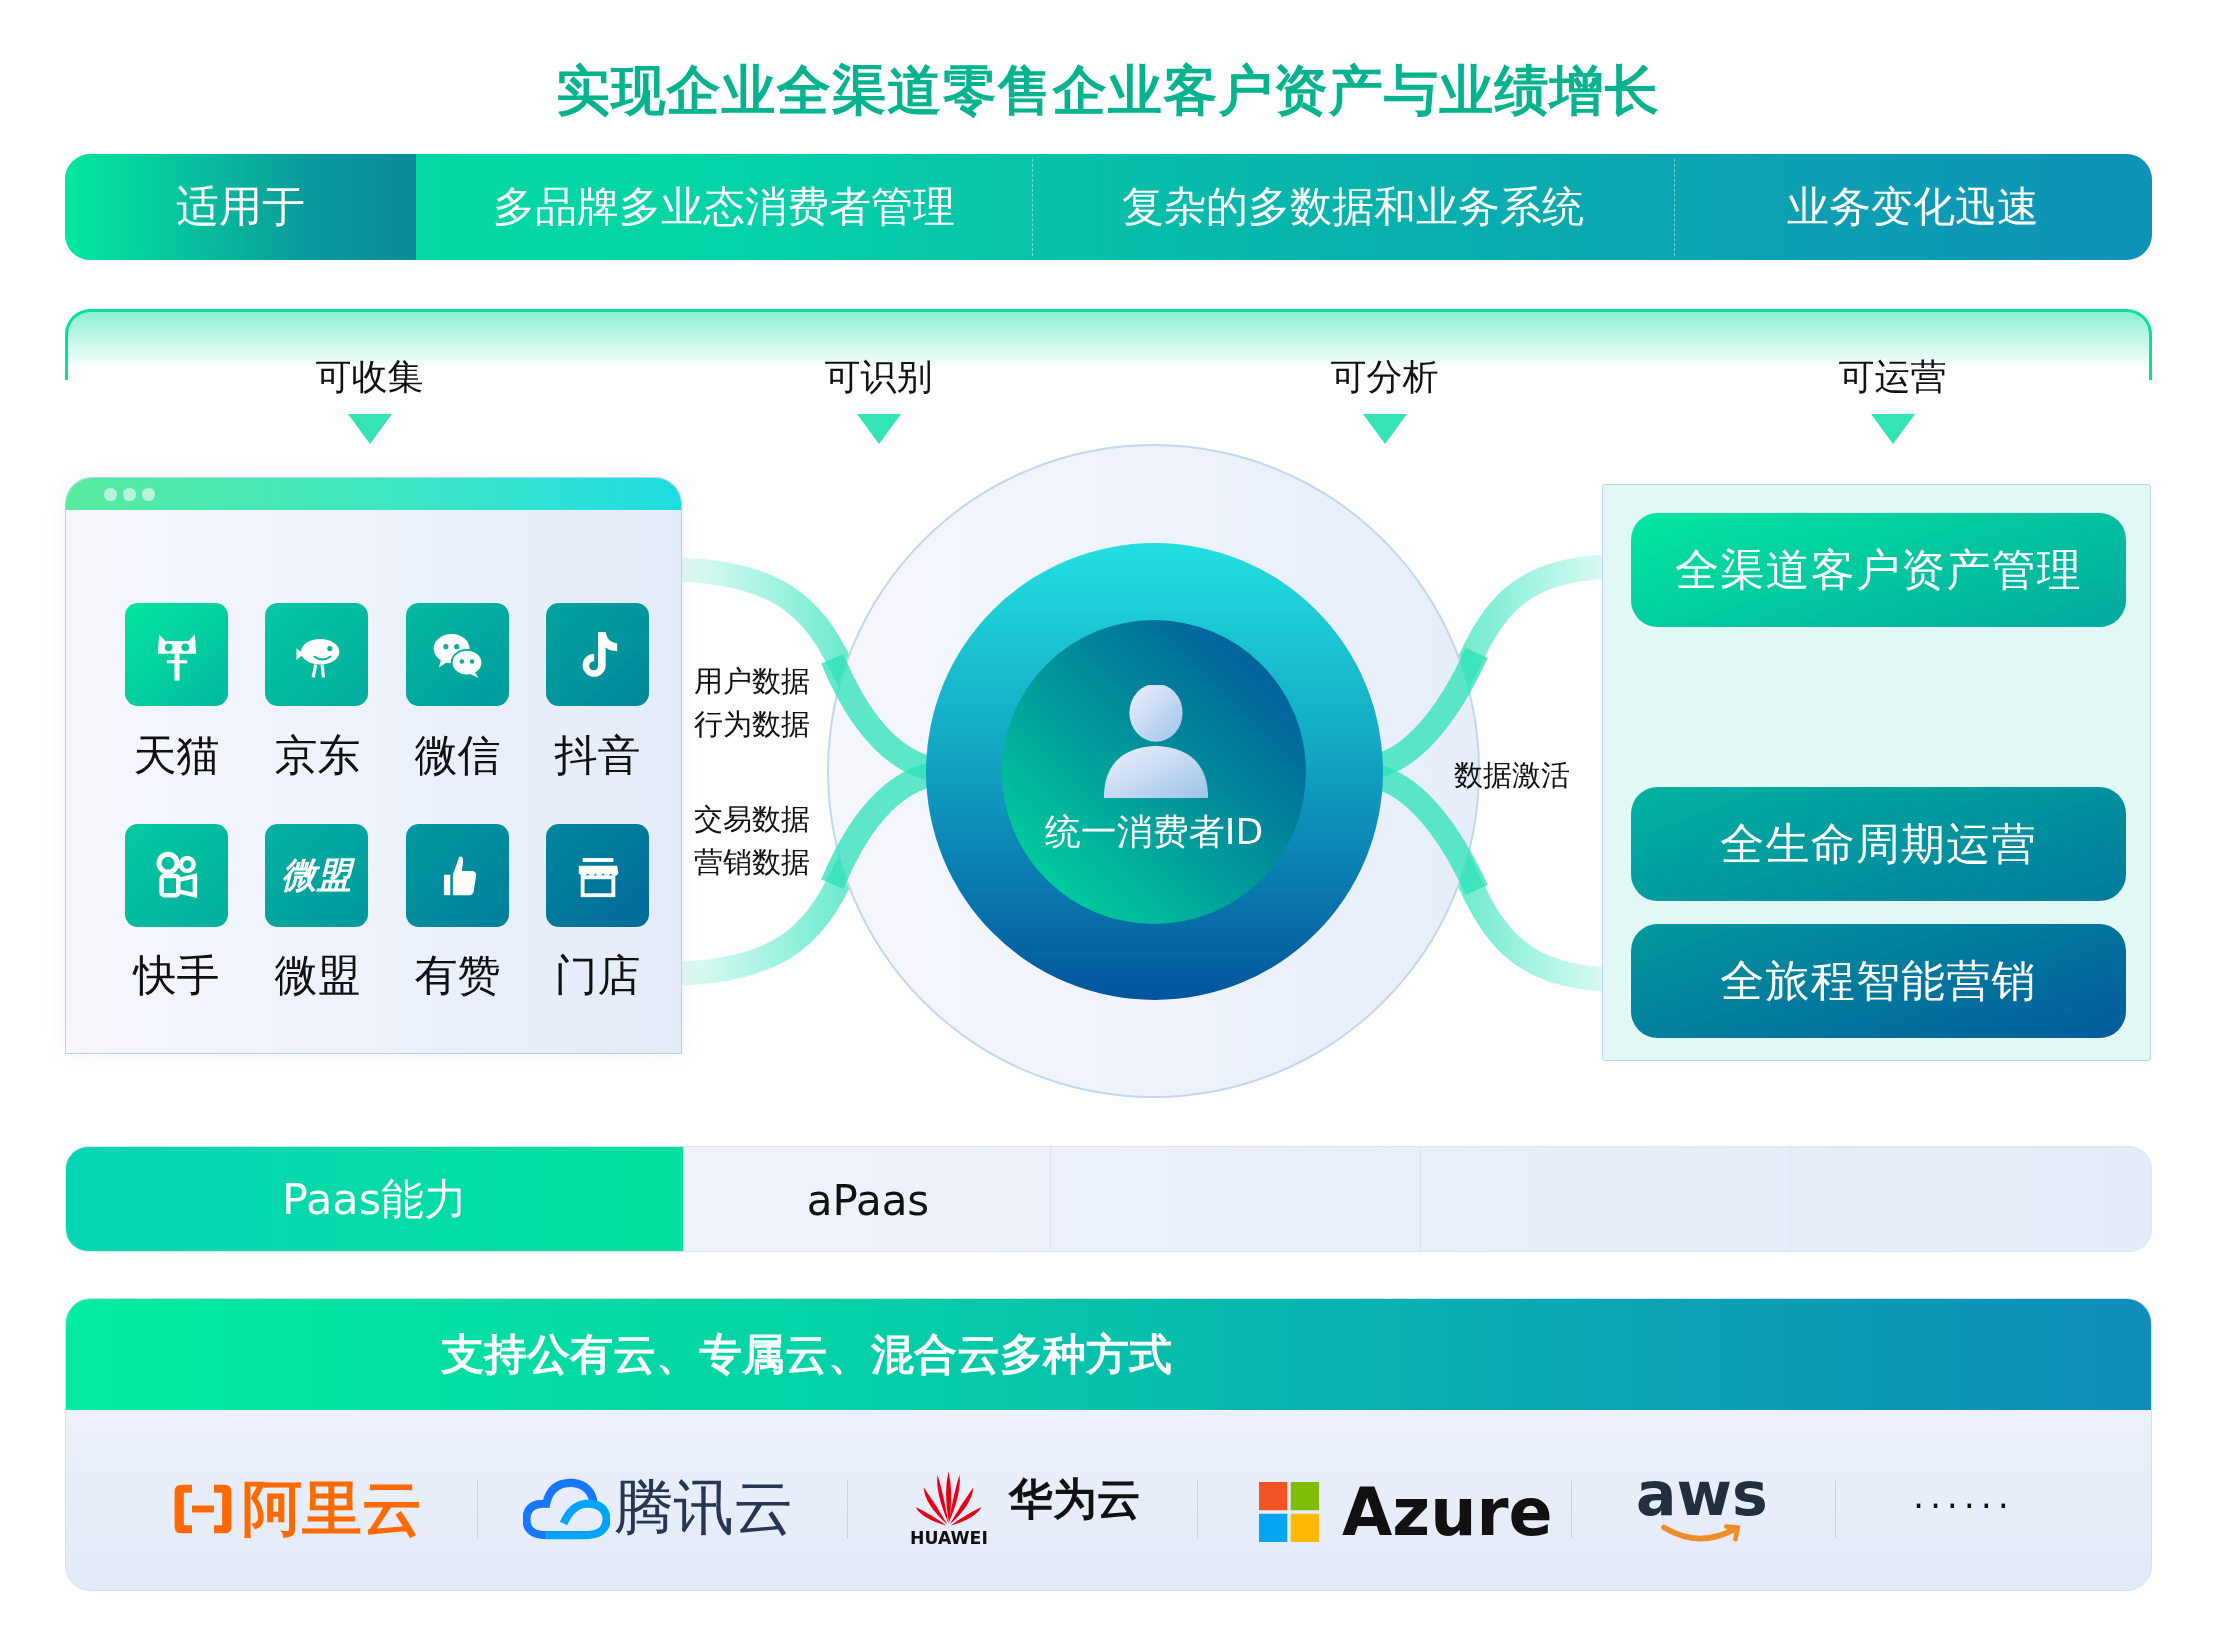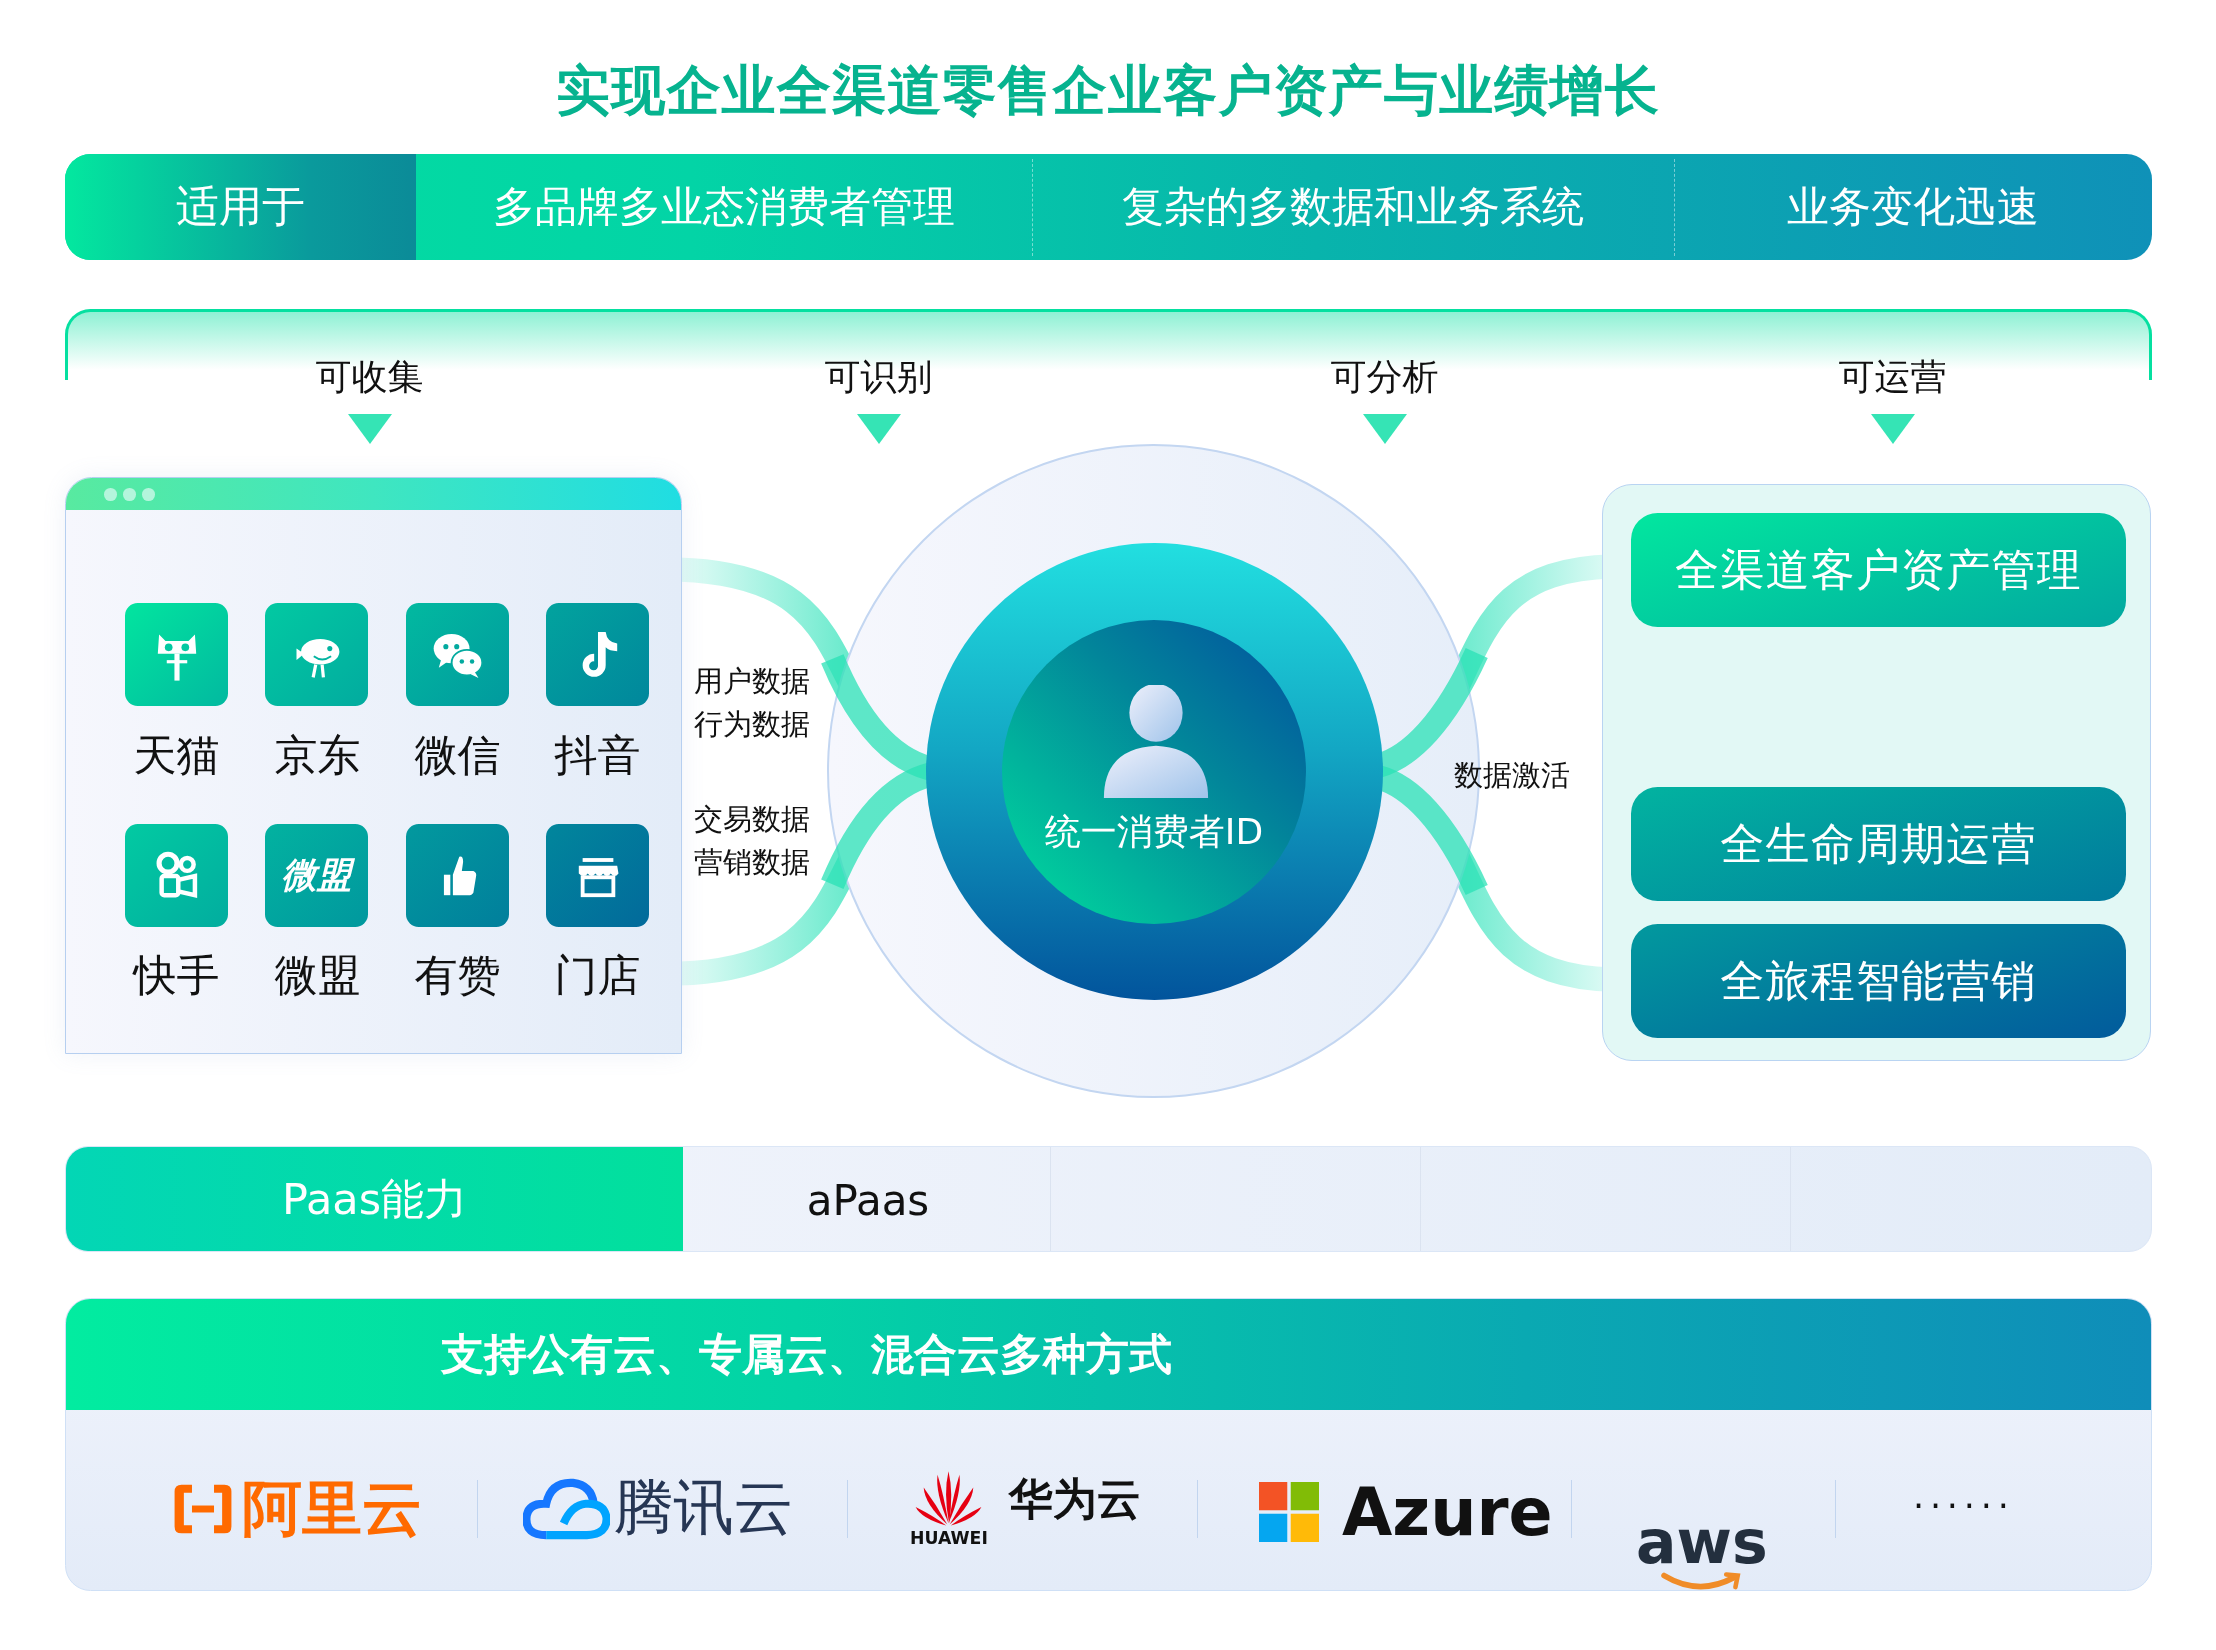--- a/index.html
+++ b/index.html
@@ -26,21 +26,21 @@
   .icon svg{width:64px;height:64px;}
   .ilabel{position:absolute;width:139px;text-align:center;font-size:43px;color:#111;}
   
   .flowtxt{font-size:29px;color:#111;line-height:43px;}
   
   .outer{left:827px;top:444px;width:653px;height:654px;border-radius:50%;border:2.9px solid #c3d6f1;box-sizing:border-box;background:linear-gradient(90deg,#f6f7fd,#e6eef9);}
   .middle{left:926px;top:543px;width:457px;height:457px;border-radius:50%;background:linear-gradient(180deg,#22dfe0 0%,#13a7c4 45%,#02549c 100%);}
   .inner{left:1002px;top:620px;width:304px;height:304px;border-radius:50%;background:linear-gradient(225deg,#024f9f 0%,#02859a 40%,#00e09e 100%);}
   .idtxt{left:1002px;top:808px;width:304px;text-align:center;font-size:36px;color:#fff;}
   
-  .rpanel{left:1602px;top:484px;width:549px;height:577px;border-radius:30px;border:1.7px solid #b9d4f2;box-sizing:border-box;background:#e2f8f5;}
+  .rpanel{left:1602px;top:484px;width:549px;height:577px;border-radius:3px;border:1.7px solid #b9d4f2;box-sizing:border-box;background:#e2f8f5;}
   .rbtn{position:absolute;left:28px;width:495px;height:114px;border-radius:26.6px;display:flex;align-items:center;justify-content:center;color:#fff;font-size:44px;letter-spacing:1.2px;}
   
   .paas{left:65px;top:1146px;width:2087px;height:106px;border-radius:23px;overflow:hidden;border:1.2px solid #dbe6f6;box-sizing:border-box;background:linear-gradient(90deg,#f3f5fc,#e3ecf8);}
   .paas .lead{position:absolute;left:0;top:0;width:617px;height:106px;background:linear-gradient(90deg,#03d6b5,#02e09d);display:flex;align-items:center;justify-content:center;color:#fff;font-size:43px;}
   .paas .cell{position:absolute;top:0;height:106px;display:flex;align-items:center;justify-content:center;color:#111;font-size:42px;}
   .paas .div{position:absolute;top:0;height:106px;border-left:1.2px solid #dbe3f0;}
   
   .clouds{left:65px;top:1298px;width:2087px;height:293px;border-radius:25.4px;overflow:hidden;border:1.2px solid #cfe0f6;box-sizing:border-box;background:linear-gradient(180deg,#f1f4fc,#e3ebf8);}
   .clouds .head{position:absolute;left:0;top:0;width:100%;height:111px;background:linear-gradient(90deg,#02eca0,#03d3a6 35%,#0aa9b2 70%,#0f8db9);}
   .clouds .headtxt{position:absolute;left:0;top:0;width:925px;height:111px;display:flex;align-items:center;justify-content:center;color:#fff;font-size:43px;font-weight:bold;padding-left:0;}
@@ -259,21 +259,21 @@
   <svg width="60" height="60" viewBox="0 0 104 104">
     <rect x="0" y="0" width="49" height="49" fill="#f35325"></rect>
     <rect x="55" y="0" width="49" height="49" fill="#81bc06"></rect>
     <rect x="0" y="55" width="49" height="49" fill="#05a6f0"></rect>
     <rect x="55" y="55" width="49" height="49" fill="#ffba08"></rect>
   </svg>
   <span style="font-size:65px;font-weight:bold;color:#111;margin-left:23px;">Azure</span>
 </div>
 <div class="vsep" style="left:1571px;"></div>
 
-<div class="logo" style="left:1636px;top:1465px;height:87px;flex-direction:column;margin-top:48px;">
+<div class="logo" style="left:1636px;top:1465px;height:87px;flex-direction:column;">
   <span style="font-size:60px;font-weight:bold;color:#232f3e;line-height:58px;">aws</span>
   <svg width="87" height="23" viewBox="0 0 150 40">
     <path d="M10 8 Q70 44 130 12" fill="none" stroke="#f08c28" stroke-width="10" stroke-linecap="round"></path>
     <path d="M118 6 L138 8 L134 28" fill="none" stroke="#f08c28" stroke-width="8" stroke-linecap="round"></path>
   </svg>
 </div>
 <div class="vsep" style="left:1835px;"></div>
 
 <div class="abs" style="left:1913px;top:1486px;font-size:35px;color:#111;letter-spacing:5.8px;">······</div>
 

